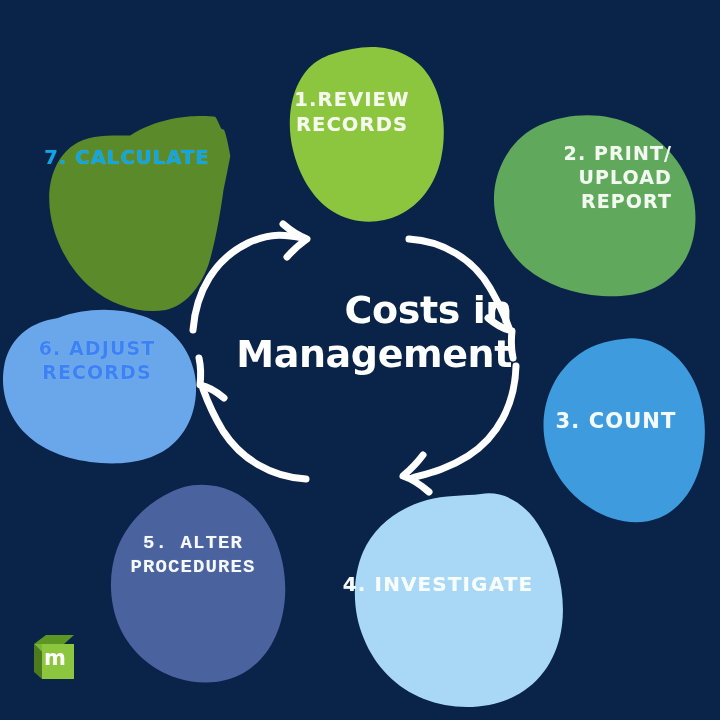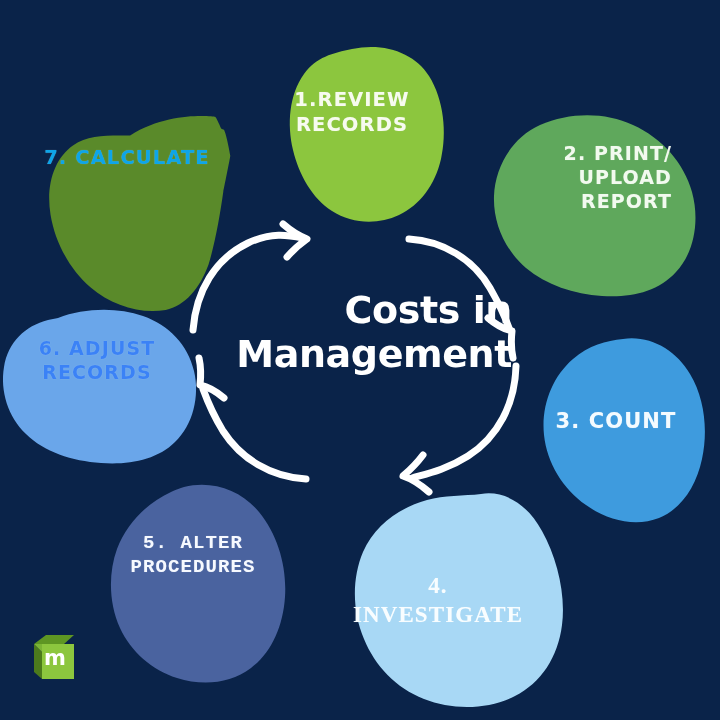--- a/index.html
+++ b/index.html
@@ -37,21 +37,21 @@
     text-transform: uppercase;
     color: #f4fbef;
     text-shadow: 0 0 1px rgba(255,255,255,0.35);
     user-select: none;
   }
 
   
   .lbl-1 { left: 276px; top: 88px;  width: 152px; font-size: 19.5px; }
   .lbl-2 { left: 512px; top: 142px; width: 160px; font-size: 19px; text-align: right; }
   .lbl-3 { left: 550px; top: 408px; width: 132px; font-size: 21px; }
-  .lbl-4 { left: 340px; top: 572px; width: 196px; font-size: 23px; color:#f2fbff;font-family:Liberation Serif, serif; }
+  .lbl-4 { left: 340px; top: 572px; width: 196px; font-size: 20px; color:#f2fbff; }
   .lbl-5 { left: 100px; top: 532px; width: 186px; font-size: 19px; font-family: Liberation Mono, monospace; }
   .lbl-6 { left: 22px;  top: 337px; width: 150px; font-size: 19px; }
   .lbl-7 { left: 38px;  top: 146px; width: 178px; font-size: 19.5px; }
 
   #center-title {
     position: absolute;
     z-index: 4;
     left: 232px;
     top: 288px;
     width: 280px;

